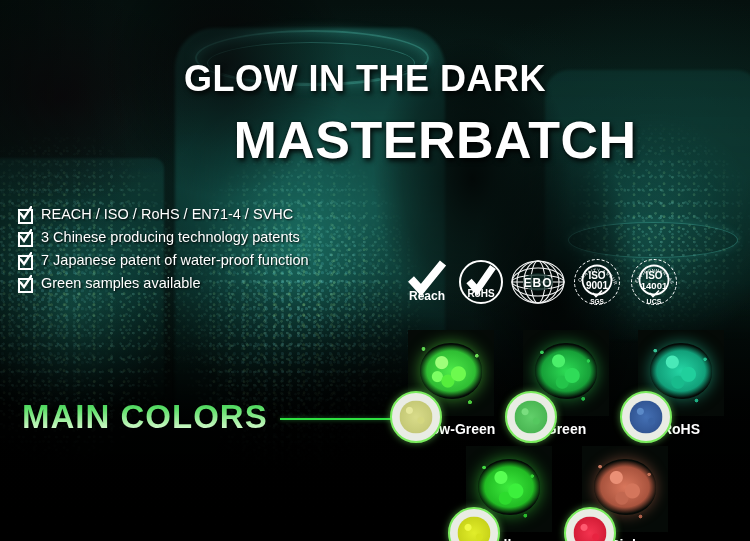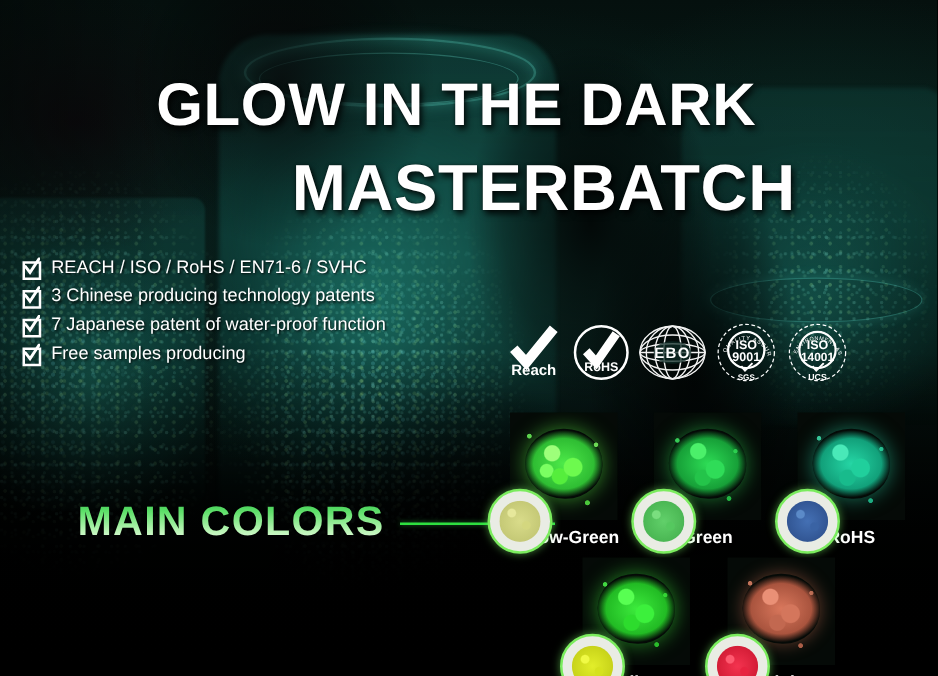--- a/index.html
+++ b/index.html
@@ -113,42 +113,42 @@
       linear-gradient(90deg, rgba(0,0,0,.35) 0%, rgba(0,0,0,0) 18%);
   }
 
   
   .headline{
     position:absolute;left:0;right:0;top:62px;text-align:center;
     color:#fff;font-weight:bold;letter-spacing:.5px;line-height:.96;
     text-shadow:2px 3px 5px rgba(0,0,0,.85), 0 0 2px rgba(0,0,0,.6);
     pointer-events:none;
   }
-  .headline .l1{display:block;font-size:48px;padding-right:20px;}
+  .headline .l1{display:block;font-size:36px;padding-right:20px;}
   .headline .l2{display:block;font-size:52px;padding-left:120px;margin-top:19px;}
 
   
   .bullets{position:absolute;left:18px;top:206px;}
   .bullet{display:flex;align-items:flex-start;height:22px;margin-bottom:1px;}
   .chk{position:relative;width:15px;height:15px;margin-top:3px;flex:0 0 auto;}
   .chk .box{position:absolute;left:0;top:0;width:11px;height:11px;border:2px solid #fff;}
   .chk .tick{
     position:absolute;left:1px;top:-3px;width:13px;height:15px;
   }
   .bullet .txt{
     color:#fff;font-size:14.5px;margin-left:8px;white-space:nowrap;
     text-shadow:1px 1px 2px rgba(0,0,0,.9);
   }
 
   
   .badges{position:absolute;left:403px;top:257px;display:flex;align-items:center;gap:7px;}
   .badge{position:relative;}
 
   
-  .main-colors-wrap{position:absolute;left:22px;top:398px;display:flex;align-items:center;margin-left:40px;}
+  .main-colors-wrap{position:absolute;left:22px;top:398px;display:flex;align-items:center;}
   .main-colors{
     font-size:33px;font-weight:bold;letter-spacing:1px;
     background:linear-gradient(180deg,#2fbf4a 0%,#5fe06a 30%,#bdf5b8 72%,#f2fff0 100%);
     -webkit-background-clip:text;background-clip:text;
     color:transparent;-webkit-text-fill-color:transparent;
     white-space:nowrap;
   }
   .mc-line{width:124px;height:2px;background:#2ee040;margin-left:12px;margin-top:4px;
            box-shadow:0 0 4px rgba(60,230,90,.5);}
 
@@ -201,21 +201,21 @@
   </div>
 
   <div class="bullets">
     <div class="bullet">
       <span class="chk">
         <span class="box"></span>
         <svg class="tick" viewBox="0 0 13 15">
             <path d="M1.5 7.5 L5 12 L12.5 0.6" fill="none" stroke="#fff" stroke-width="2.3" stroke-linecap="square"></path>
           </svg>
       </span>
-      <span class="txt">REACH / ISO / RoHS / EN71-6 / SVHC</span>
+      <span class="txt">REACH / ISO / RoHS / EN71-4 / SVHC</span>
     </div>
     <div class="bullet">
       <span class="chk">
         <span class="box"></span>
         <svg class="tick" viewBox="0 0 13 15">
             <path d="M1.5 7.5 L5 12 L12.5 0.6" fill="none" stroke="#fff" stroke-width="2.3" stroke-linecap="square"></path>
           </svg>
       </span>
       <span class="txt">3 Chinese producing technology patents</span>
     </div>
@@ -228,21 +228,21 @@
       </span>
       <span class="txt">7 Japanese patent of water-proof function</span>
     </div>
     <div class="bullet">
       <span class="chk">
         <span class="box"></span>
         <svg class="tick" viewBox="0 0 13 15">
             <path d="M1.5 7.5 L5 12 L12.5 0.6" fill="none" stroke="#fff" stroke-width="2.3" stroke-linecap="square"></path>
           </svg>
       </span>
-      <span class="txt">Free samples producing</span>
+      <span class="txt">Green samples available</span>
     </div>
   </div>
 
   <div class="badges">
 
     <span class="badge">
       <svg width="48" height="46" viewBox="0 0 48 46">
         <path d="M8 20 L18 31 L40 4" fill="none" stroke="#fff" stroke-width="8" stroke-linecap="butt"></path>
         <text x="24" y="41" font-family="Liberation Sans, sans-serif" font-size="12" font-weight="bold" fill="#fff" text-anchor="middle">Reach</text>
       </svg>

